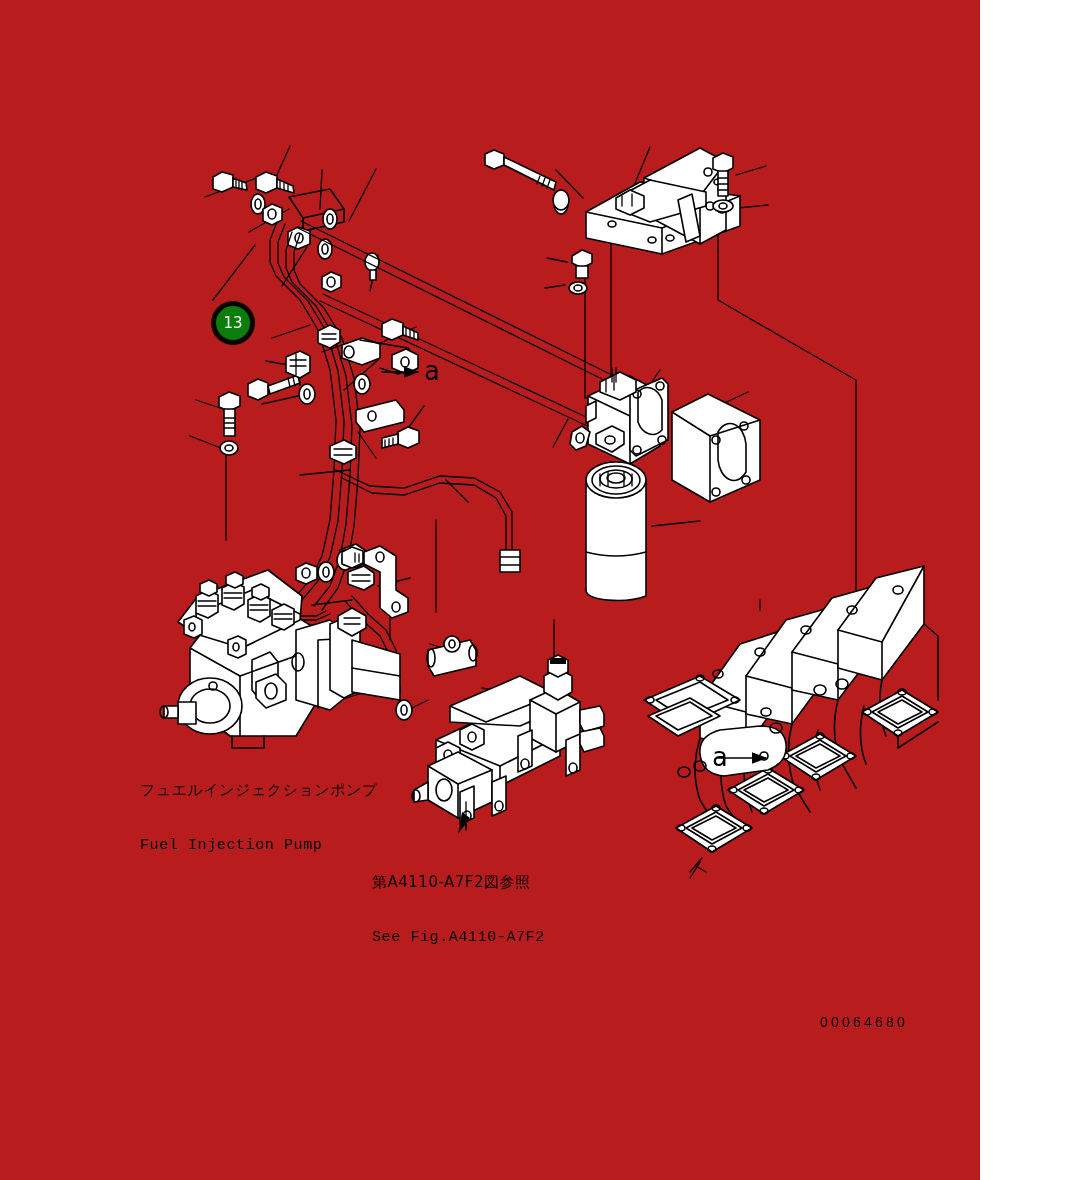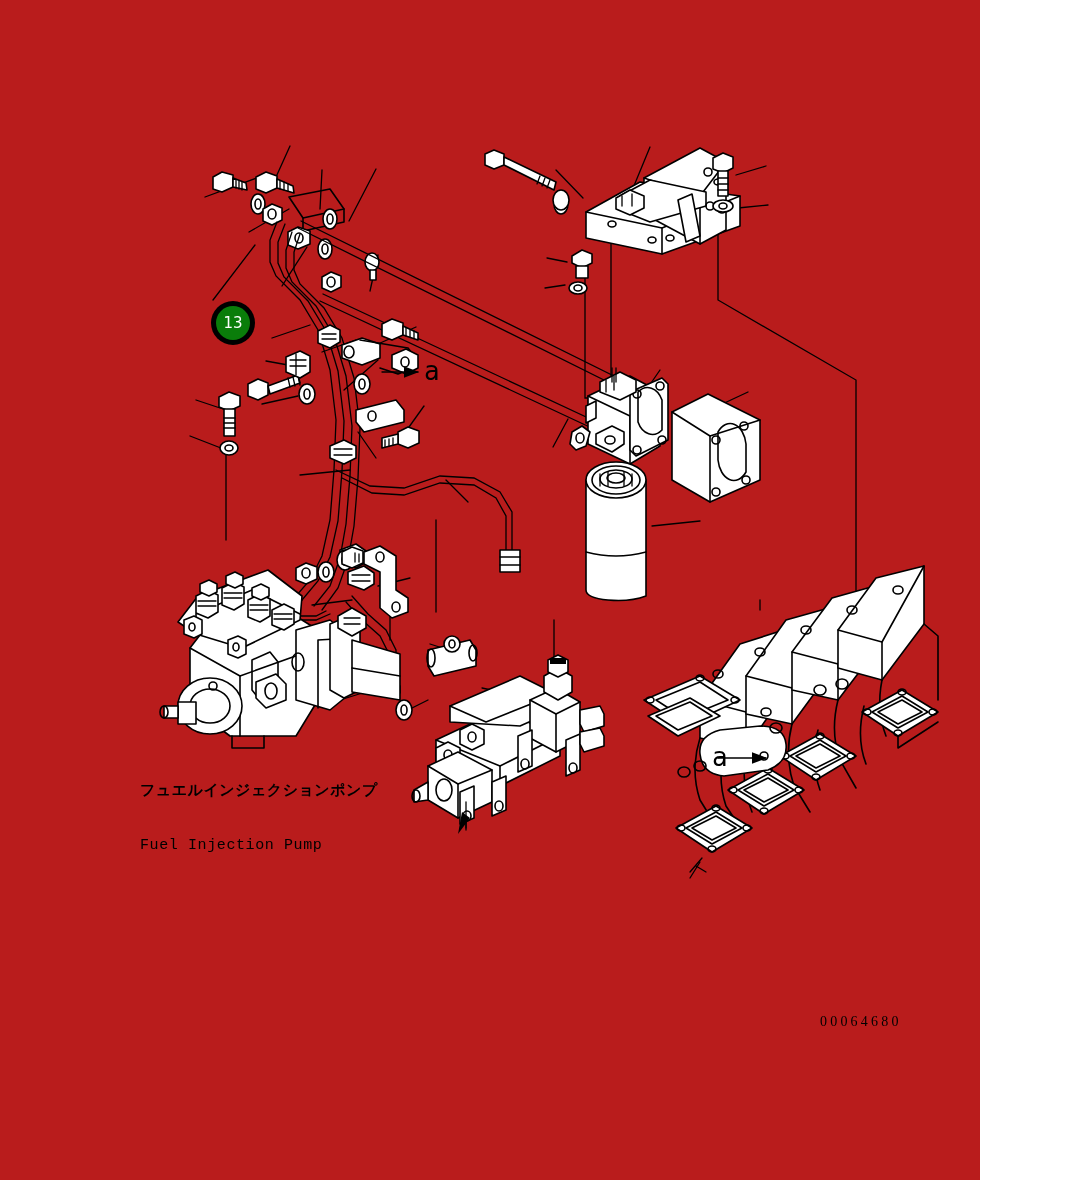--- a/index.html
+++ b/index.html
@@ -30,36 +30,35 @@
     white-space: pre;
     line-height: 1.18;
     font-family: "DejaVu Sans Mono", monospace;
     color: #000000;
   }
   .lbl .jp {
     display: block;
     font-family: "DejaVu Sans", sans-serif;
     font-size: 15px;
     letter-spacing: 0.5px;
-    font-weight: bold;
   }
   .lbl .en {
     display: block;
     font-family: Liberation Mono, monospace;
     font-size: 15px;
     letter-spacing: 0.6px;
   }
   #label-fuel-injection-pump { left: 140px; top: 744px; }
   #label-see-fig { left: 372px; top: 836px; }
   #label-air-intake-manifold { left: 698px; top: 870px; }
   #drawing-number {
     position: absolute;
     left: 820px;
     top: 1014px;
-    font-family: Liberation Serif, serif;
+    font-family: Liberation Sans, sans-serif;
     font-size: 14px;
     letter-spacing: 3.2px;
   }
   #callout-13 {
     position: absolute;
     left: 211px;
     top: 301px;
     width: 44px;
     height: 44px;
   }
@@ -703,17 +702,21 @@
   </div>
 
   <div class="detail-mark" id="detail-mark-a-line">a</div>
   <div class="detail-mark" id="detail-mark-a-manifold">a</div>
 
   <div class="lbl" id="label-fuel-injection-pump">
     <span class="jp">フュエルインジェクションポンプ</span>
     <span class="en">Fuel Injection Pump</span>
   </div>
 
+  <div class="lbl" id="label-see-fig">
+    <span class="jp">第A4110-A7F2図参照</span>
+    <span class="en">See Fig.A4110-A7F2</span>
+  </div>
 
 
   <div id="drawing-number">00064680</div>
 
 </div>
 
 </body></html>

